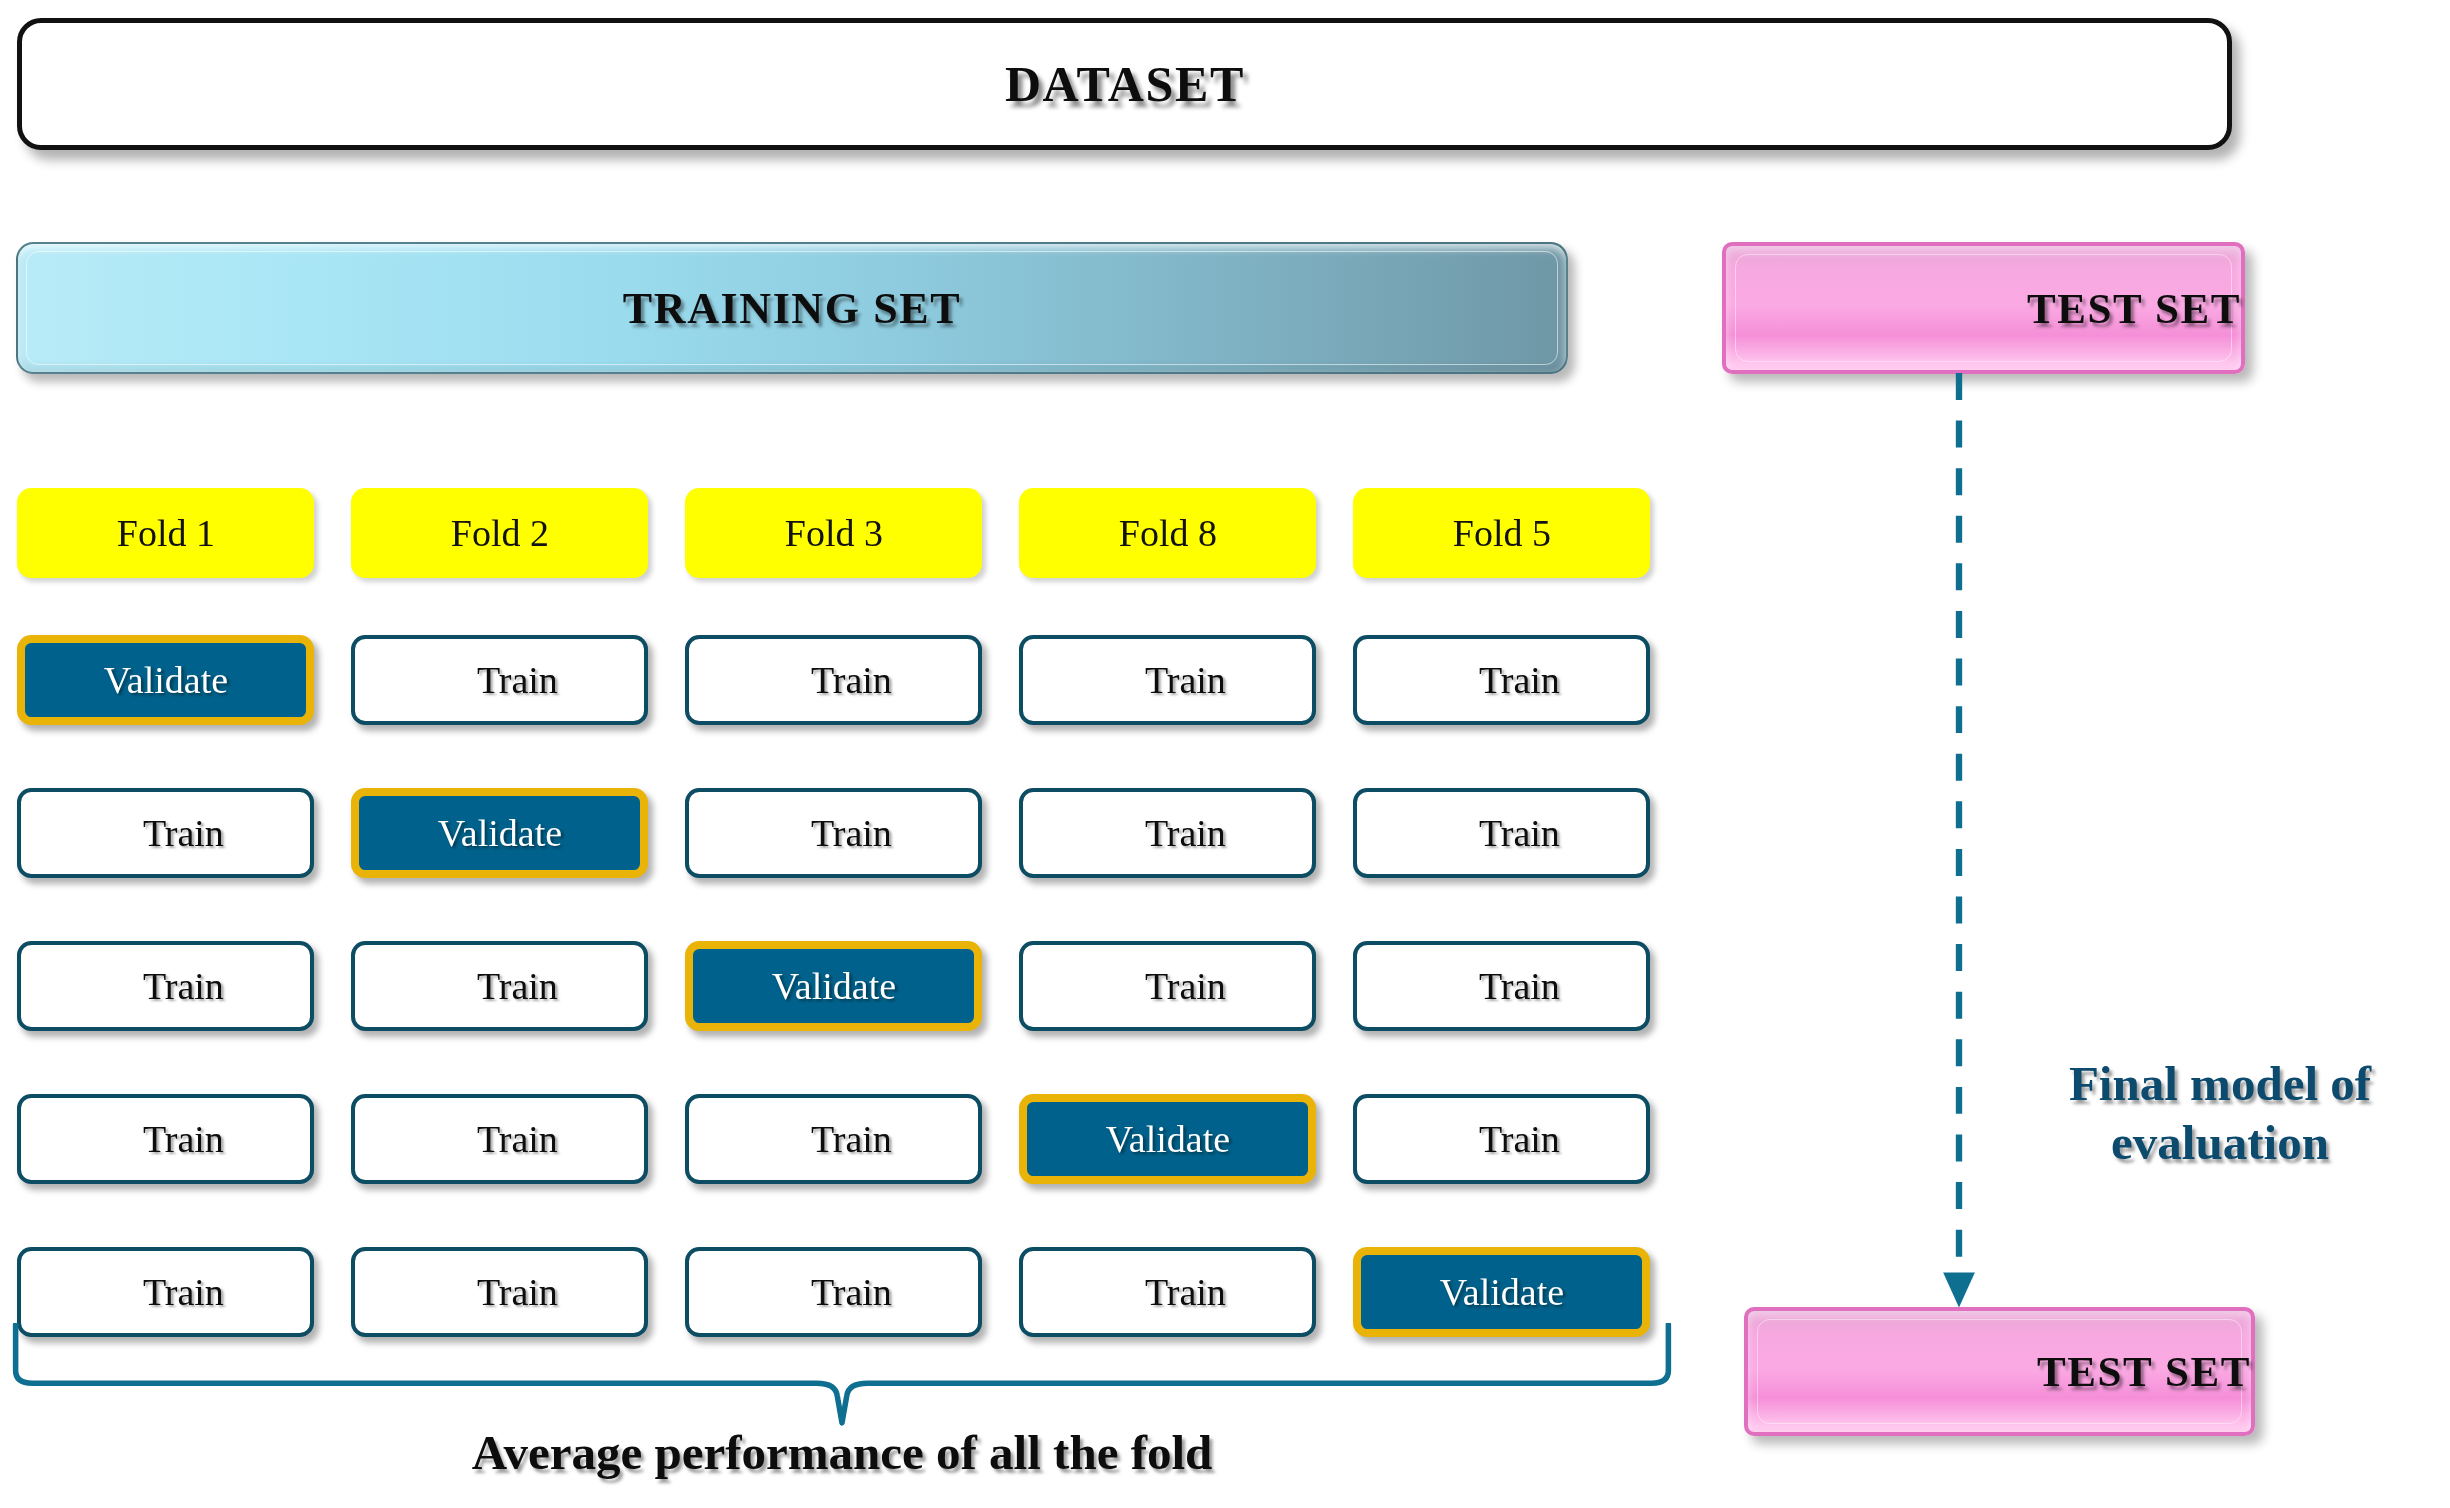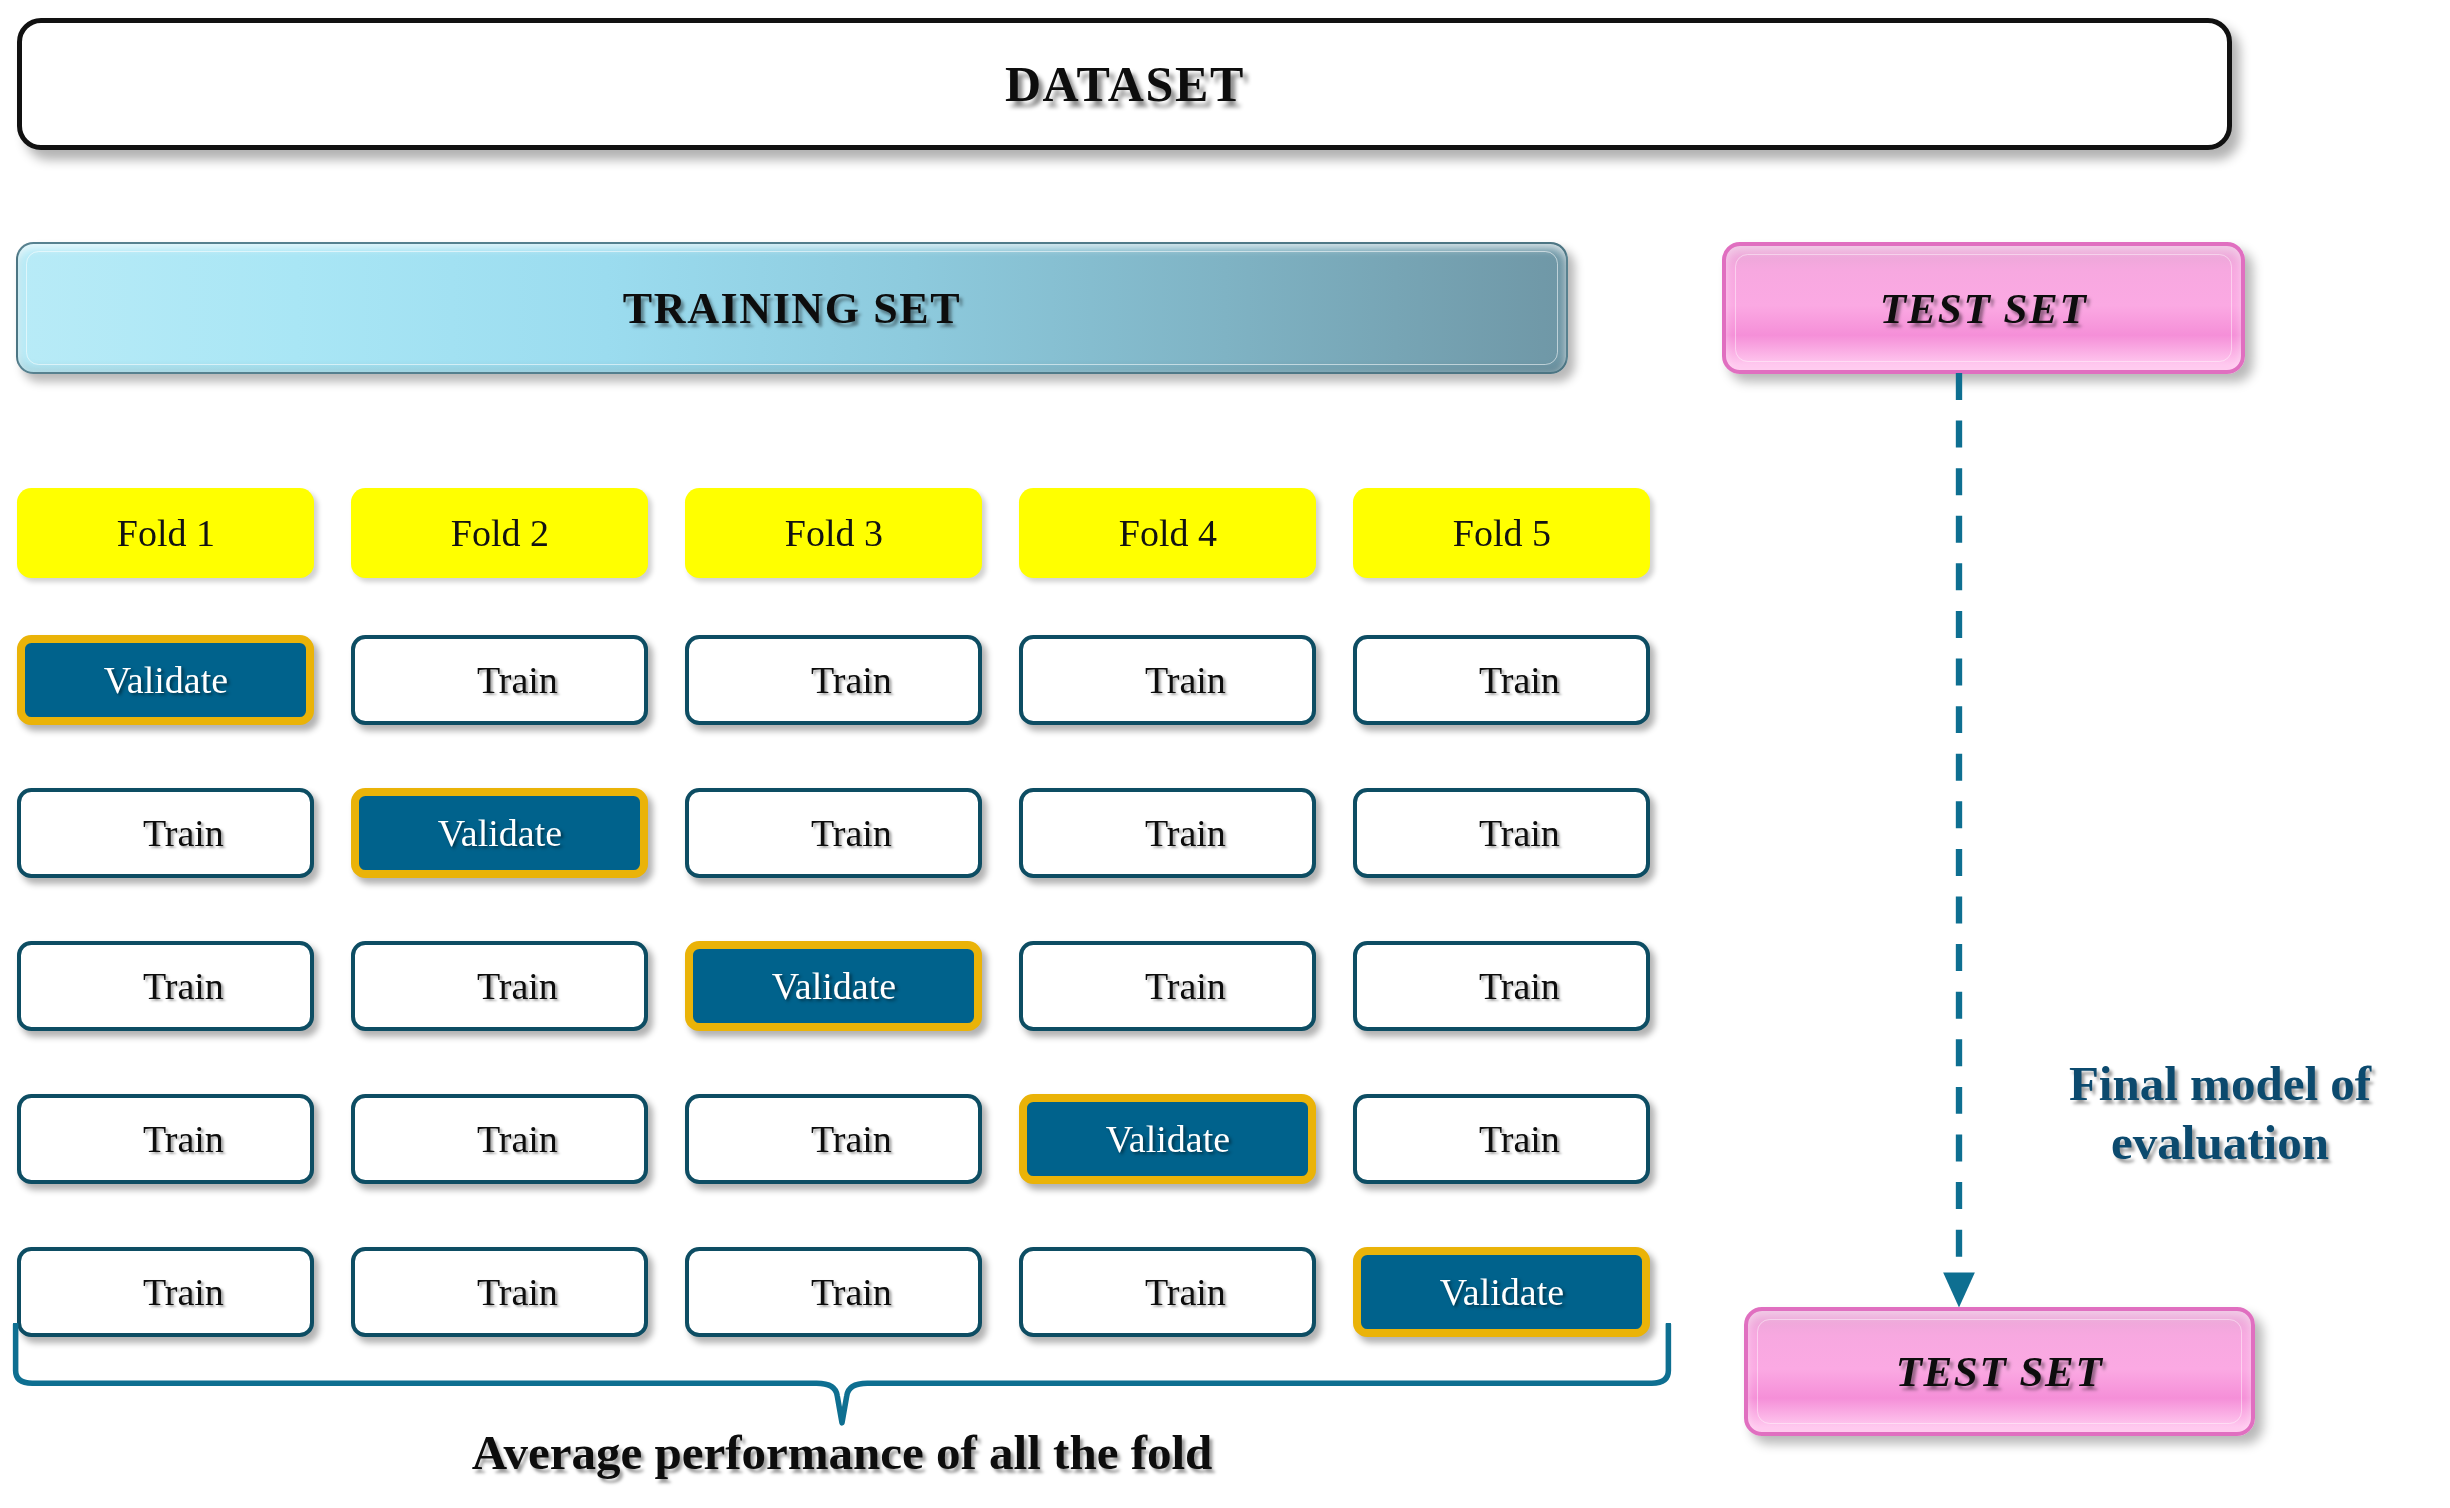--- a/index.html
+++ b/index.html
@@ -69,29 +69,28 @@
     font-size: 44px;
     font-weight: bold;
     color: #0d0d0d;
     letter-spacing: 1.6px;
     text-shadow: 3.2px 4px 3.2px rgba(0,0,0,0.40);
   }
 
   
   .test-box {
     position: absolute;
-    border-radius: 18px;
+    border-radius: 10px;
     box-sizing: border-box;
     background: linear-gradient(180deg, #e8a7d6 0%, #f7a8e0 20%, #fba9e3 48%, #f58fd8 72%, #ffc9ef 96%);
     border: 4px solid #e06fc0;
     box-shadow: 7.1px 8px 10.3px rgba(0,0,0,0.28), inset 0 4.8px 9.5px rgba(255,255,255,0.45);
     display: flex;
     align-items: center;
-    justify-content: center;
-    font-style: italic;
+    justify-content: flex-end;
   }
   .test-box::before {
     content: "";
     position: absolute;
     left: 8.7px; right: 8.7px; top: 8px; bottom: 8px;
     border-radius: 12.7px;
     border: 1.6px solid rgba(255,255,255,0.45);
     pointer-events: none;
   }
   .test-box .label {
@@ -221,21 +220,21 @@
       <div class="cell fold">
           <span>Fold 1</span>
         </div>
       <div class="cell fold">
           <span>Fold 2</span>
         </div>
       <div class="cell fold">
           <span>Fold 3</span>
         </div>
       <div class="cell fold">
-          <span>Fold 4</span>
+          <span>Fold 8</span>
         </div>
       <div class="cell fold">
           <span>Fold 5</span>
         </div>
     </div>
 
     <div class="grid-row">
       <div class="cell validate">
           <span>Validate</span>
         </div>

